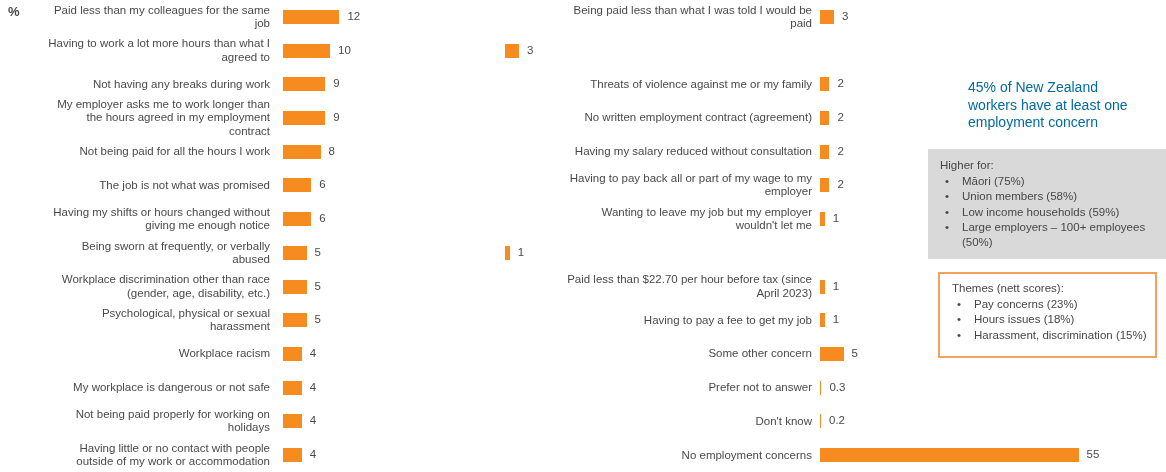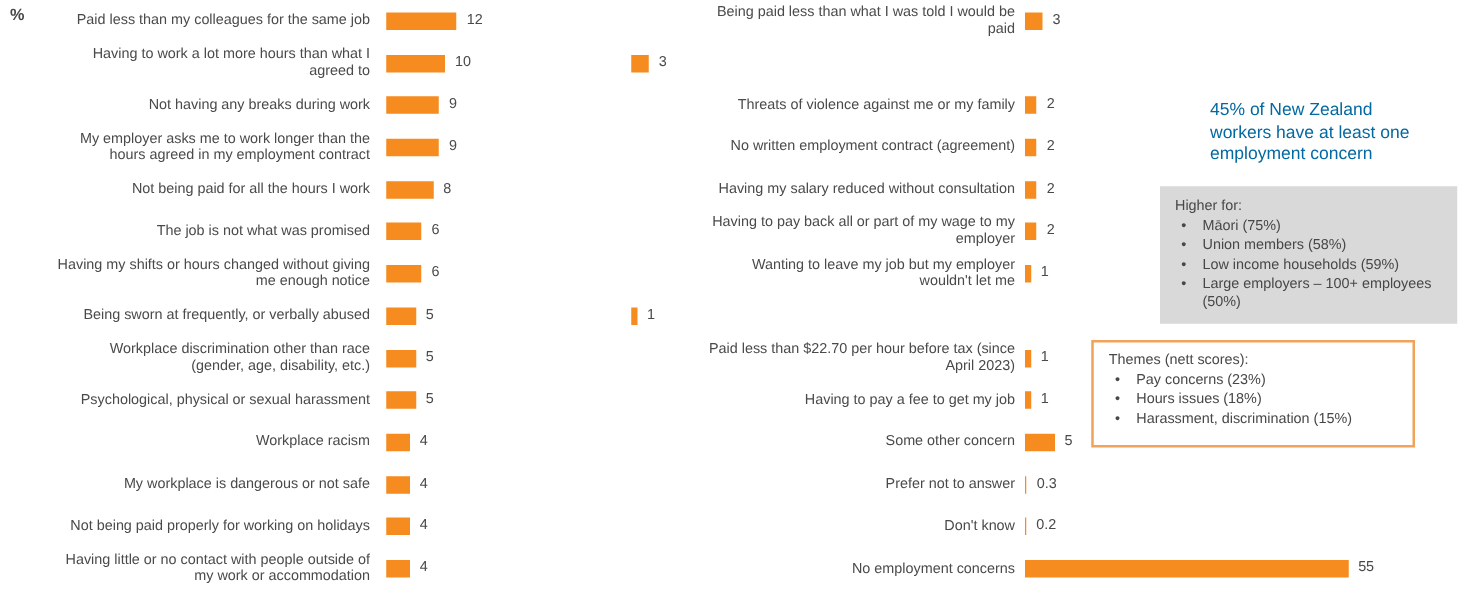--- a/index.html
+++ b/index.html
@@ -20,36 +20,36 @@
   }
   .col-left{left:0;width:500px;}
   .col-mid{left:505px;width:661px;}
   .bar-row{flex:1 1 0;min-height:0;display:flex;align-items:center;}
   .bar-label{
     box-sizing:border-box;
     font-size:11.5px;line-height:1.16;
     color:#4a4a4a;text-align:right;
     flex:none;
   }
-  .col-left .bar-label{width:309px;padding:0 13px 0 44px;}
+  .col-left .bar-label{width:283px;padding:0 13px 0 44px;}
   .col-mid  .bar-label{width:315px;padding:0 8px 0 55px;}
   .bar-wrap{display:flex;align-items:flex-start;min-width:0;}
   .bar{height:14px;flex:none;}
   .bar-value{font-size:11.5px;color:#4a4a4a;margin-left:8px;white-space:nowrap;}
   .headline{
     position:absolute;left:968px;top:79px;width:192px;
     text-align:left;font-size:14px;font-weight:normal;
     line-height:17.5px;color:#0369a1;white-space:pre-line;
   }
   .infobox{
     position:absolute;box-sizing:border-box;
     font-size:11.5px;line-height:1.32;color:#474747;
   }
   .box-higher{left:928px;top:149px;width:251px;min-height:108px;padding:9px 8px 9px 12px;}
-  .box-themes{left:873px;top:272px;width:259px;min-height:86px;padding:7px 8px 7px 12px;border:2px solid #F1A25B;background:#ffffff;}
+  .box-themes{left:938px;top:272px;width:219px;min-height:86px;padding:7px 8px 7px 12px;border:2px solid #F1A25B;background:#ffffff;}
   ul.blist{list-style:none;margin:1px 0 0 0;padding:0;}
   ul.blist li{display:flex;}
   .blt{flex:none;width:22px;padding-left:5px;box-sizing:border-box;}
   .li-text{min-width:0;}
 </style>
 </head>
 <body>
 
 <div class="canvas">
 

